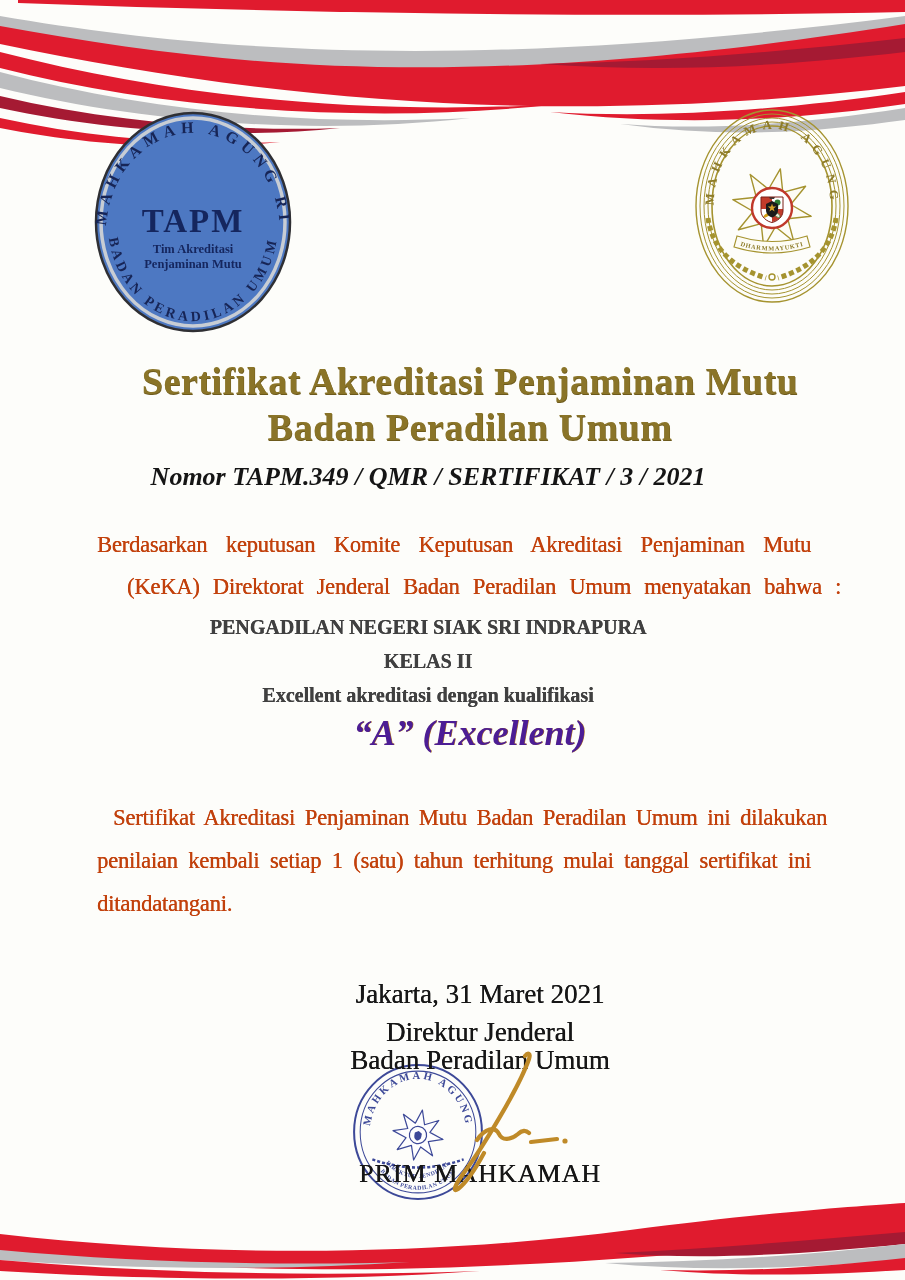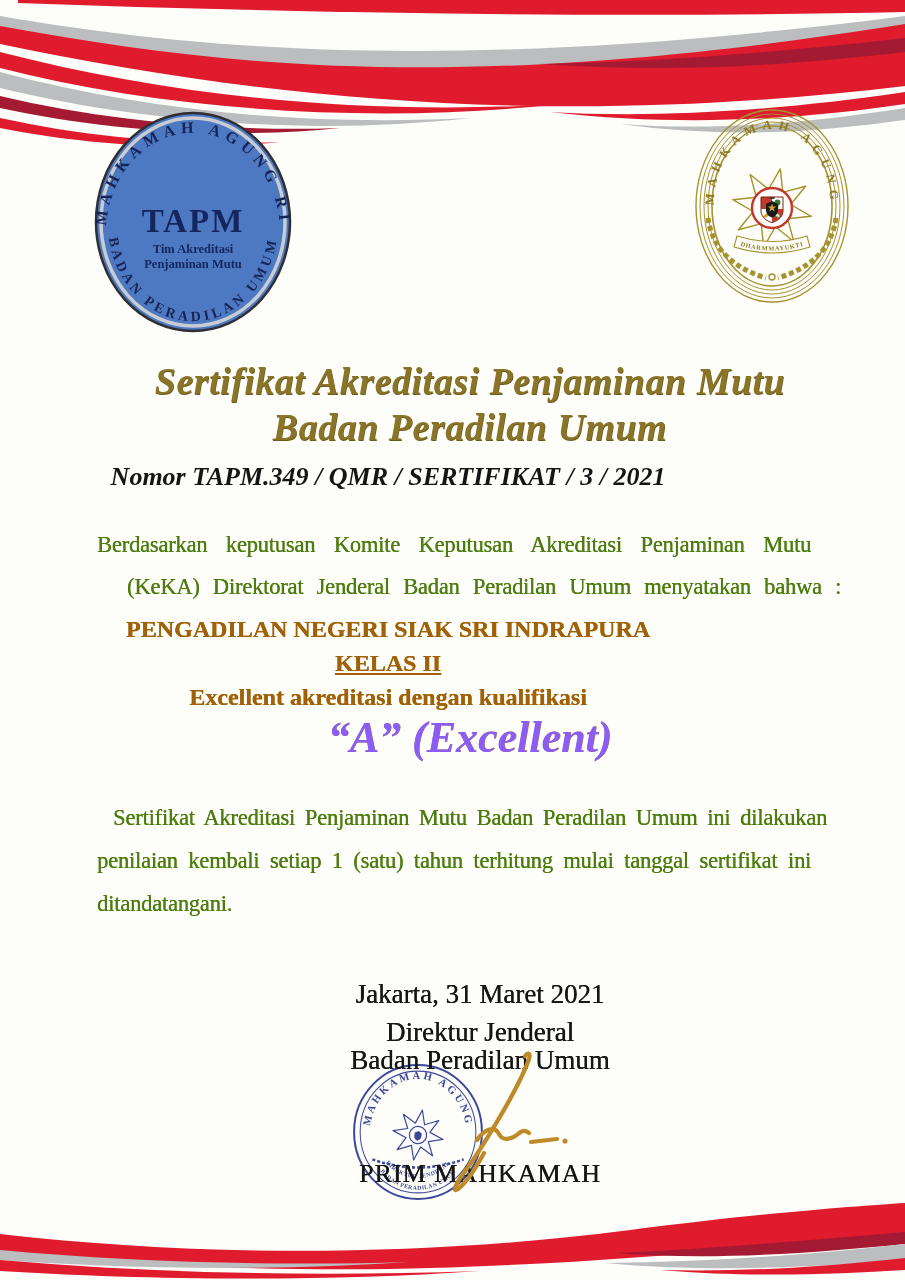--- a/index.html
+++ b/index.html
@@ -16,60 +16,60 @@
   #bottom-ribbon{left:0;bottom:0;z-index:1;}
 
   
   #tapm-seal{left:93px;top:110px;z-index:2;}
   #gold-seal{left:692px;top:106px;z-index:2;}
   #ink-stamp{left:350px;top:1062px;z-index:3;opacity:.92;}
   #signature{left:405px;top:1050px;z-index:6;}
 
   
   .center{left:35px;width:870px;text-align:center;}
-  .pagecenter{left:0;width:776px;text-align:center;}
+  .pagecenter{left:0;width:776px;text-align:center;padding-left:40px;}
 
   .title-line{
     z-index:4;line-height:1;
-    font-size:38px;font-style:italic;font-weight:bold;
+    font-size:38px;font-weight:bold;
     color:#8a7428;text-shadow:0.5px 0.5px 0 #6d5a1c;
     letter-spacing:0.5px;
   }
   #title-line1{top:362px;}
   #title-line2{top:408px;}
 
   #certificate-number{
     top:463px;z-index:4;line-height:1.1;
     font-size:26px;font-style:italic;font-weight:bold;color:#151515;
   }
 
   .para-line{
     left:97px;width:714px;z-index:4;line-height:1.15;
-    font-size:22.5px;color:#4d7c0f;letter-spacing:-0.2px;
+    font-size:22.5px;color:#c2410c;letter-spacing:-0.2px;
     text-align:justify;text-align-last:justify;
     text-shadow:0.35px 0 0 currentColor;
   }
   #intro-line1{top:532px;}
   #intro-line2{top:574px;margin-left:30px;}
   #validity-line1{top:805px;margin-left:16px;}
   #validity-line2{top:848px;}
   #validity-line3{top:891px;text-align-last:left;}
 
   .heading-line{
-    z-index:4;line-height:1.1;font-weight:bold;color:#a16207;
-    font-size:24px;text-shadow:0.3px 0 0 currentColor;text-align:center;
+    z-index:4;line-height:1.1;font-weight:bold;color:#404040;
+    font-size:20px;text-shadow:0.3px 0 0 currentColor;text-align:center;
   }
   #court-name{top:616px;}
-  #court-class{top:650px;text-decoration:underline;}
+  #court-class{top:650px;}
   #qualification-intro{top:684px;}
 
   #grade-value{
     top:714px;z-index:4;line-height:1.1;
-    font-size:44px;font-style:italic;font-weight:bold;
-    color:#8b5cf6;text-shadow:0.4px 0.4px 0 #b87f1e;
+    font-size:36px;font-style:italic;font-weight:bold;
+    color:#4c1d95;text-shadow:0.4px 0.4px 0 #b87f1e;
   }
 
   .sig-line{
     left:270px;width:420px;text-align:center;z-index:5;line-height:1.1;
     font-size:27px;color:#161616;text-shadow:0.35px 0 0 currentColor;
   }
   #place-date{top:980px;}
   #signer-title1{top:1018px;}
   #signer-title2{top:1046px;}
   #signer-name{top:1160px;font-size:26px;letter-spacing:1px;z-index:5;}

